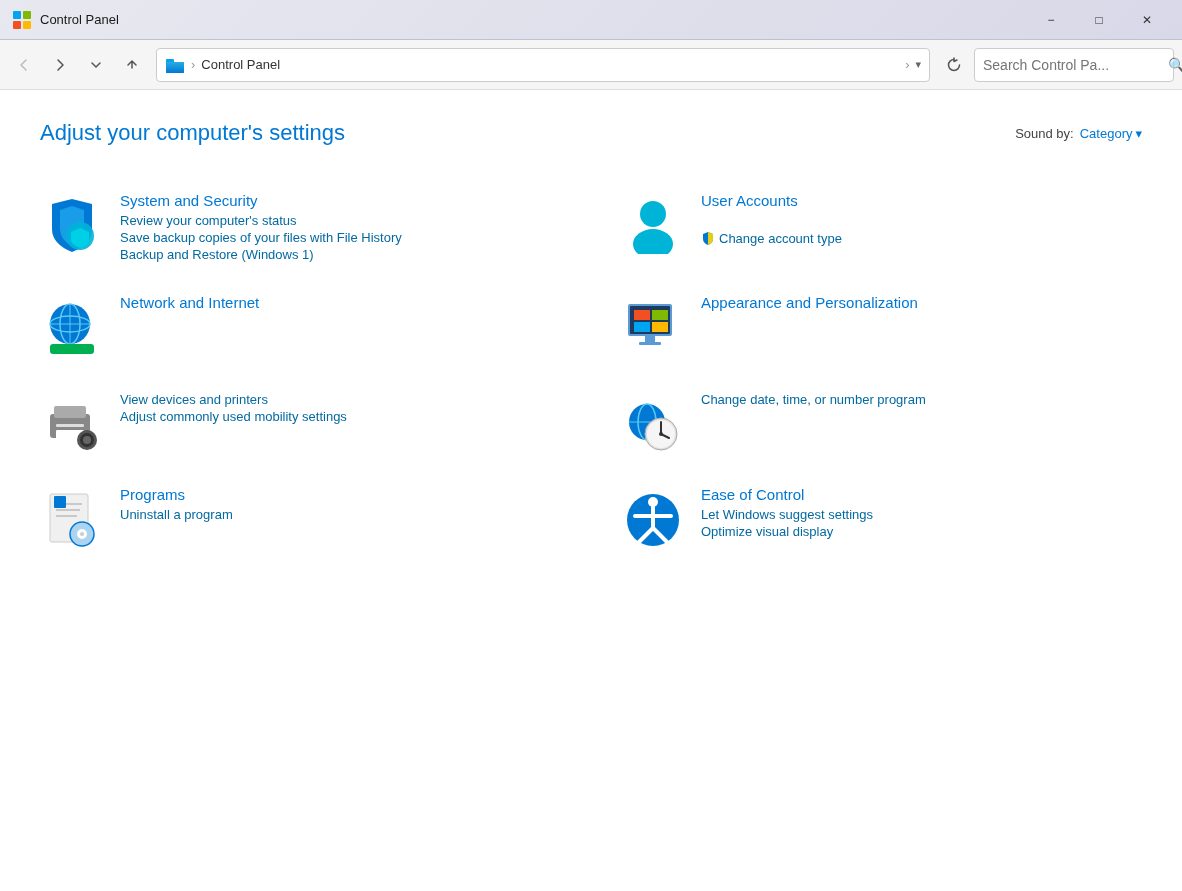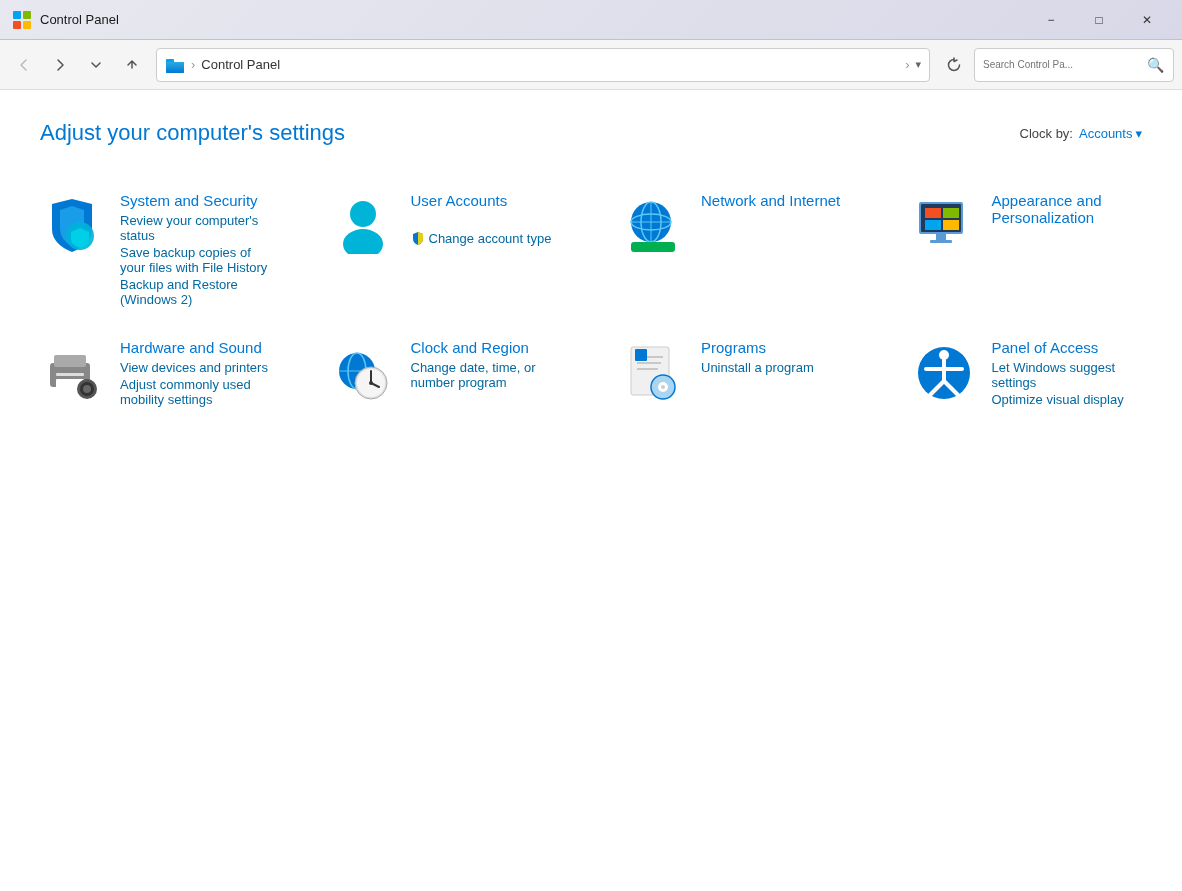--- a/index.html
+++ b/index.html
@@ -126,21 +126,21 @@
       border-radius: 4px;
       background: white;
       display: flex;
       align-items: center;
       padding: 0 8px;
       gap: 4px;
     }
     .search-input {
       border: none;
       outline: none;
-      font-size: 10px;
+      font-size: 14px;
       color: #8b5cf6;
       flex: 1;
       background: transparent;
     }
     .search-icon-btn {
       color: #666;
       font-size: 14px;
       cursor: pointer;
       border: none;
       background: transparent;
@@ -178,21 +178,21 @@
       color: #0078d4;
       cursor: pointer;
       display: flex;
       align-items: center;
       gap: 3px;
     }
 
     
     .categories-grid {
       display: grid;
-      grid-template-columns: 1fr 1fr 1fr 1fr;
+      grid-template-columns: 1fr 1fr;
       gap: 0;
       column-gap: 60px;
     }
 
     .category-item {
       display: flex;
       align-items: flex-start;
       padding: 16px 0;
       gap: 16px;
     }
@@ -298,23 +298,23 @@
   <div class="search-box">
     <input class="search-input" type="text" placeholder="Search Control Pa..." style="">
     <button class="search-icon-btn">🔍</button>
   </div>
 </div>
 
 <div class="main-content">
   <div class="page-title-row">
     <h1 class="page-title">Adjust your computer's settings</h1>
     <div class="view-by-row">
-      <span class="view-by-label">Clock by:</span>
+      <span class="view-by-label">Sound by:</span>
       <span class="view-by-value">
-        <span>Accounts</span>
+        <span>Category</span>
         <span>▾</span>
       </span>
     </div>
   </div>
 
   <div class="categories-grid">
 
     <div class="category-item">
       <div class="category-icon">
         <svg width="60" height="60" viewBox="0 0 60 60">
@@ -324,21 +324,21 @@
           <path d="M18 16 L30 12 L42 16 L42 35 Q42 46 30 52 Q18 46 18 35 Z" fill="#29b6f6" opacity="0.6"></path>
 
           <ellipse cx="38" cy="42" rx="14" ry="14" fill="#00b4d8" opacity="0.9"></ellipse>
           <path d="M29 38 L38 34 L47 38 L47 45 Q47 51 38 54 Q29 51 29 45 Z" fill="#00cfe8"></path>
         </svg>
       </div>
       <div class="category-content">
         <div class="category-title">System and Security</div>
         <a class="category-link">Review your computer's status</a>
         <a class="category-link">Save backup copies of your files with File History</a>
-        <a class="category-link">Backup and Restore (Windows 2)</a>
+        <a class="category-link">Backup and Restore (Windows 1)</a>
       </div>
     </div>
 
     <div class="category-item">
       <div class="category-icon">
         <svg width="60" height="60" viewBox="0 0 60 60">
 
           <circle cx="30" cy="20" r="13" fill="#00b4d8"></circle>
 
           <ellipse cx="30" cy="50" rx="20" ry="15" fill="#00b4d8"></ellipse>
@@ -406,21 +406,20 @@
           <rect x="14" y="32" width="28" height="3" rx="1" fill="#ddd"></rect>
 
           <rect x="14" y="38" width="28" height="10" rx="1" fill="white"></rect>
 
           <circle cx="45" cy="48" r="10" fill="#555"></circle>
           <circle cx="45" cy="48" r="7" fill="#333"></circle>
           <circle cx="45" cy="48" r="4" fill="#666"></circle>
         </svg>
       </div>
       <div class="category-content">
-        <div class="category-title">Hardware and Sound</div>
         <a class="category-link">View devices and printers</a>
         <a class="category-link">Adjust commonly used mobility settings</a>
       </div>
     </div>
 
     <div class="category-item">
       <div class="category-icon">
         <svg width="60" height="60" viewBox="0 0 60 60">
 
           <circle cx="24" cy="30" r="18" fill="#0078d4"></circle>
@@ -429,21 +428,20 @@
 
           <circle cx="38" cy="42" r="16" fill="#e0e0e0" stroke="#aaa" stroke-width="1"></circle>
           <circle cx="38" cy="42" r="14" fill="#f5f5f5"></circle>
 
           <line x1="38" y1="42" x2="38" y2="30" stroke="#333" stroke-width="2" stroke-linecap="round"></line>
           <line x1="38" y1="42" x2="46" y2="46" stroke="#333" stroke-width="2" stroke-linecap="round"></line>
           <circle cx="38" cy="42" r="2" fill="#333"></circle>
         </svg>
       </div>
       <div class="category-content">
-        <div class="category-title">Clock and Region</div>
         <a class="category-link">Change date, time, or number program</a>
       </div>
     </div>
 
     <div class="category-item">
       <div class="category-icon">
         <svg width="60" height="60" viewBox="0 0 60 60">
 
           <rect x="8" y="6" width="38" height="48" rx="2" fill="#f0f0f0" stroke="#ccc"></rect>
           <line x1="14" y1="16" x2="40" y2="16" stroke="#bbb" stroke-width="1.5"></line>
@@ -472,20 +470,20 @@
           <circle cx="30" cy="14" r="5" fill="white"></circle>
           <line x1="30" y1="19" x2="30" y2="40" stroke="white" stroke-width="4" stroke-linecap="round"></line>
 
           <line x1="12" y1="28" x2="48" y2="28" stroke="white" stroke-width="4" stroke-linecap="round"></line>
 
           <line x1="30" y1="40" x2="16" y2="54" stroke="white" stroke-width="4" stroke-linecap="round"></line>
           <line x1="30" y1="40" x2="44" y2="54" stroke="white" stroke-width="4" stroke-linecap="round"></line>
         </svg>
       </div>
       <div class="category-content">
-        <div class="category-title">Panel of Access</div>
+        <div class="category-title">Ease of Control</div>
         <a class="category-link">Let Windows suggest settings</a>
         <a class="category-link">Optimize visual display</a>
       </div>
     </div>
 
   </div>
 </div>
 
 </body></html>

